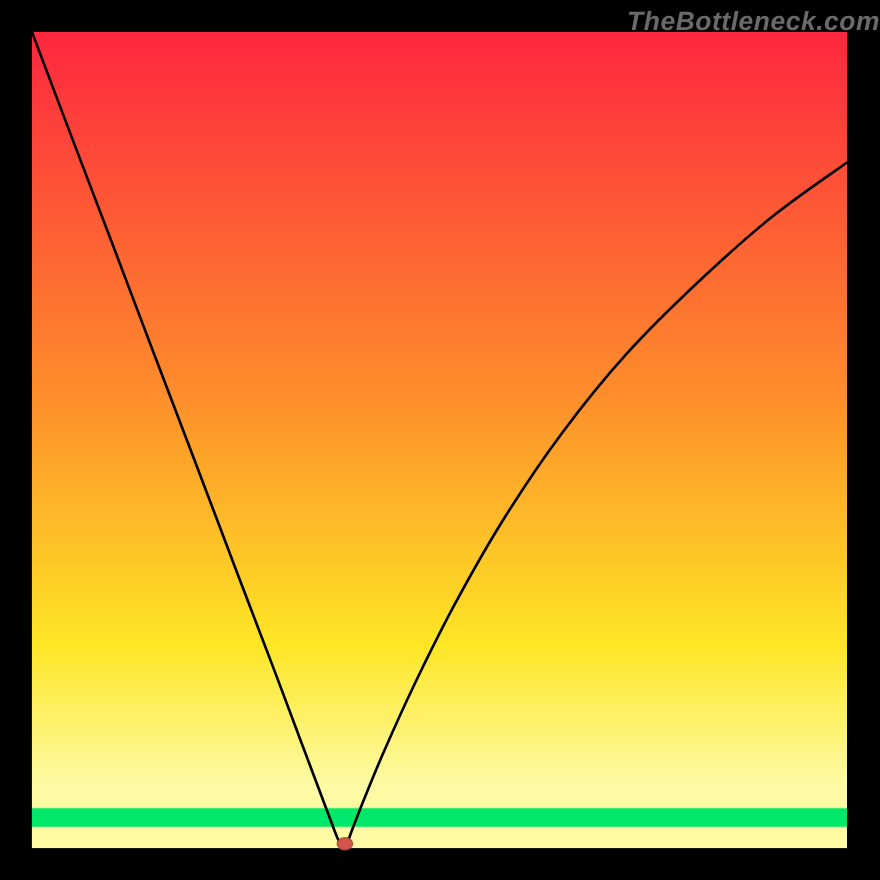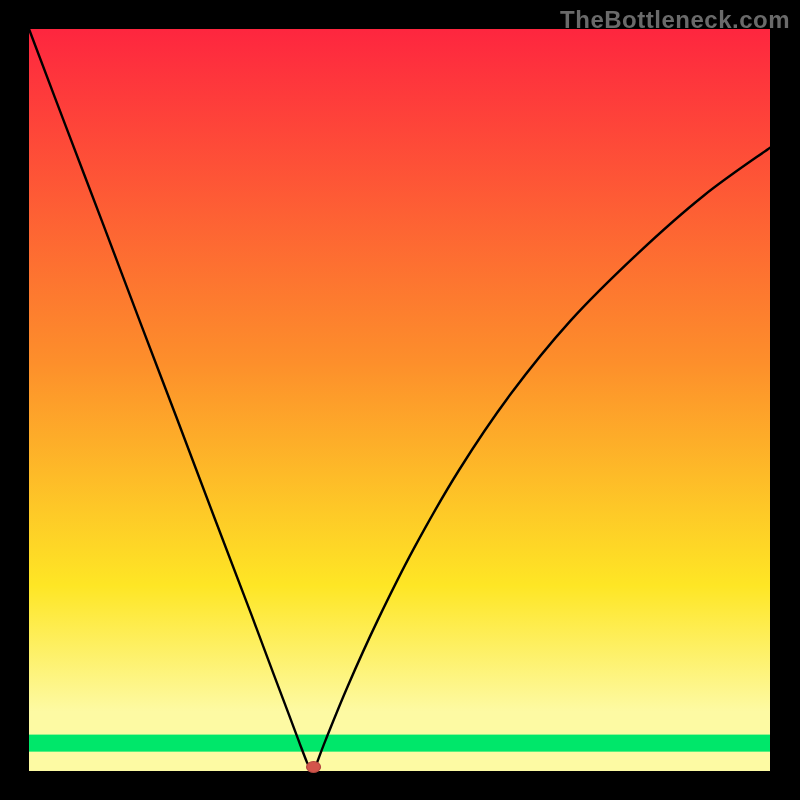--- a/index.html
+++ b/index.html
@@ -11,27 +11,28 @@
     overflow: hidden;
   }
   .stage {
     position: relative;
     width: 800px;
     height: 800px;
   }
   .watermark {
     position: absolute;
     top: 6px;
-    right: 10px;
+    right: 0;
     font-family: Arial, Helvetica, sans-serif;
     font-size: 24px;
     font-weight: bold;
     color: #6a6a6a;
     z-index: 20;
     letter-spacing: 0.5px;
+    font-style: italic;
   }
   svg.chart {
     position: absolute;
     left: 0;
     top: 0;
   }
 </style>
 </head>
 <body>
 

